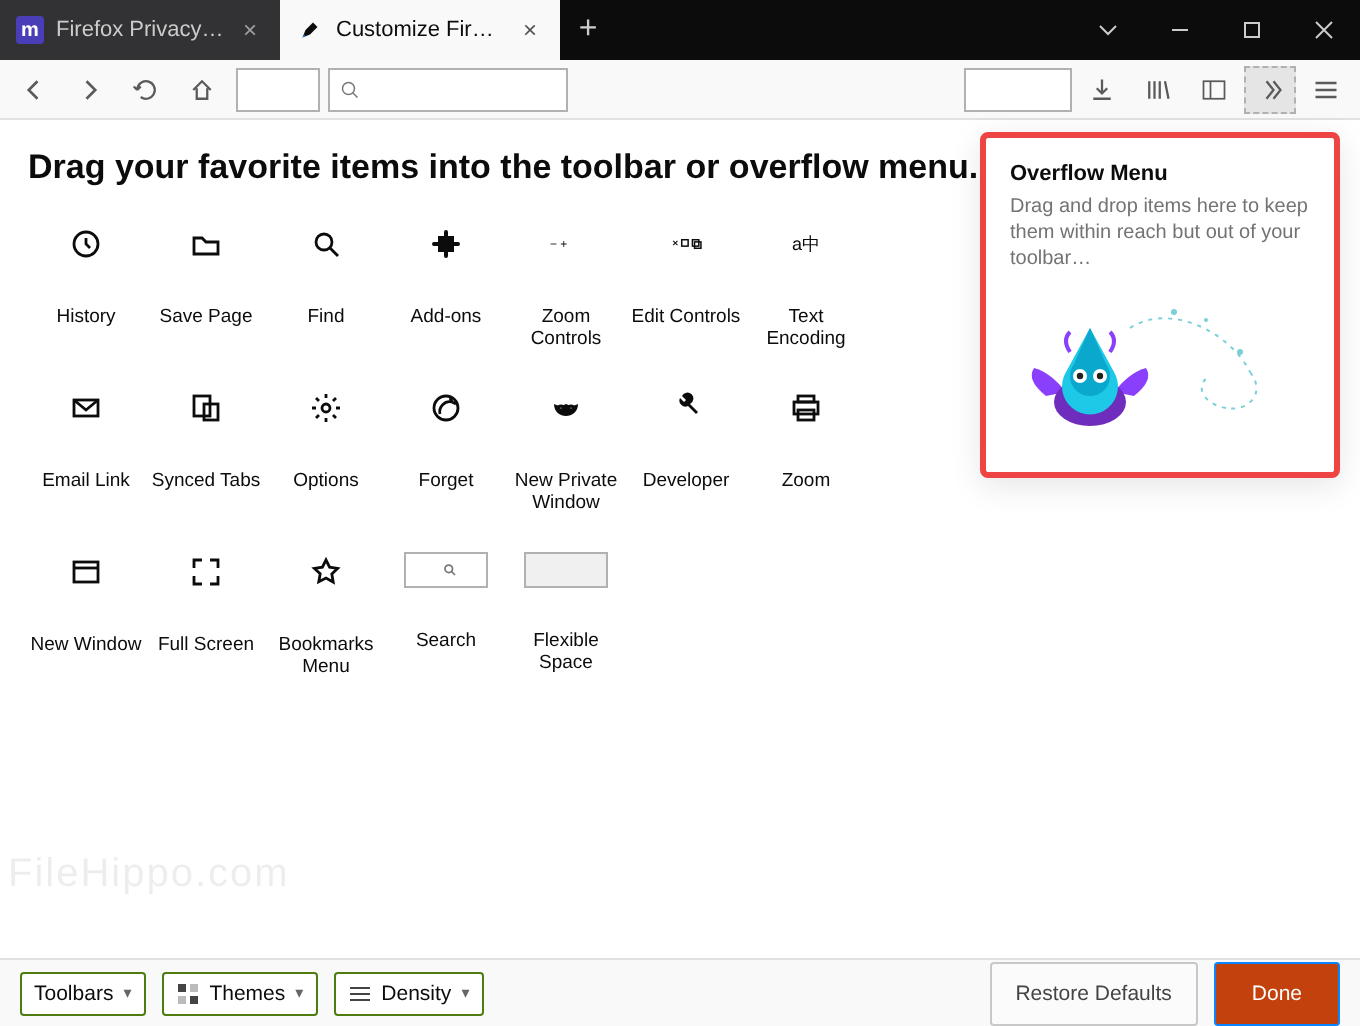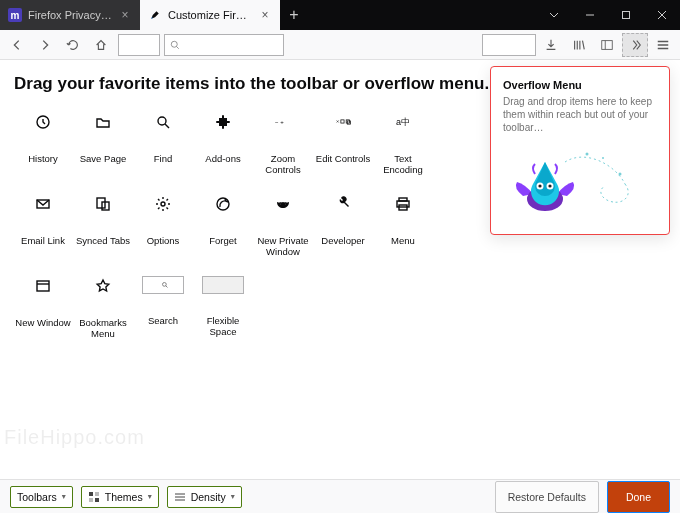--- a/index.html
+++ b/index.html
@@ -40,21 +40,21 @@
 .items-grid { display: grid; grid-template-columns: repeat(7, 58px); gap: 10px 2px; }
 .item { display: flex; flex-direction: column; align-items: center; gap: 22px; padding: 4px 0; text-align: center; cursor: grab; }
 .item .icon { width: 20px; height: 20px; display: flex; align-items: center; justify-content: center; color: #0c0c0d; }
 .item .icon svg { width: 16px; height: 16px; stroke: currentColor; fill: none; stroke-width: 1.4; }
 .item .lbl { font-size: 9.5px; line-height: 1.15; max-width: 56px; }
 .item.searchbox .icon, .item.flexspace .icon { width: 42px; height: 18px; border: 1px solid #b1b1b3; background: #fff; }
 .item.searchbox .icon svg { width: 10px; height: 10px; margin-left: 3px; }
 .item.flexspace .icon { background: #f0f0f0; }
 
 
-.overflow-panel { position: absolute; top: 6px; right: 10px; width: 180px; border: 1px solid #ef4444; border-radius: 4px; box-shadow: 0 4px 16px rgba(12,12,13,0.1); background: #fff; padding: 12px 12px 10px; }
+.overflow-panel { position: absolute; top: 6px; right: 10px; width: 180px; border: 3px solid #ef4444; border-radius: 4px; box-shadow: 0 4px 16px rgba(12,12,13,0.1); background: #fff; padding: 12px 12px 10px; }
 .overflow-panel h3 { font-size: 11px; font-weight: 600; margin-bottom: 4px; }
 .overflow-panel p { font-size: 10px; color: #737373; line-height: 1.3; margin-bottom: 10px; }
 .creature { width: 150px; height: 80px; position: relative; margin: 0 auto; }
 
 
 .bottombar { position: absolute; bottom: 0; left: 0; right: 0; height: 34px; border-top: 1px solid #e1e1e2; background: #f9f9fa; display: flex; align-items: center; padding: 0 10px; gap: 8px; }
 .dropdown { height: 22px; border: 1px solid #4d7c0f; background: #fff; border-radius: 2px; display: flex; align-items: center; padding: 0 6px; gap: 5px; font-size: 10.5px; color: #0c0c0d; }
 .dropdown .chev { font-size: 8px; color: #666; }
 .dropdown .dicon { width: 12px; height: 12px; display: flex; align-items: center; justify-content: center; }
 .bb-spacer { flex: 1; }
@@ -291,30 +291,38 @@
         <span class="lbl">Developer</span>
       </div>
     <div class="item">
         <span class="icon">
           <svg viewBox="0 0 16 16">
             <rect x="4" y="2" width="8" height="3"></rect>
             <rect x="2" y="5" width="12" height="6"></rect>
             <rect x="4" y="9" width="8" height="5"></rect>
           </svg>
         </span>
-        <span class="lbl">Menu</span>
+        <span class="lbl">Zoom</span>
       </div>
     <div class="item">
         <span class="icon">
           <svg viewBox="0 0 16 16">
             <rect x="2" y="3" width="12" height="10"></rect>
             <line x1="2" y1="6" x2="14" y2="6"></line>
           </svg>
         </span>
         <span class="lbl">New Window</span>
+      </div>
+    <div class="item">
+        <span class="icon">
+          <svg viewBox="0 0 16 16">
+            <path d="M2 6V2h4M14 6V2h-4M2 10v4h4M14 10v4h-4"></path>
+          </svg>
+        </span>
+        <span class="lbl">Full Screen</span>
       </div>
     <div class="item">
         <span class="icon">
           <svg viewBox="0 0 16 16">
             <path d="M8 2l1.8 3.6 4 .6-2.9 2.8.7 4L8 11l-3.6 1.9.7-4L2.2 6.2l4-.6z"></path>
           </svg>
         </span>
         <span class="lbl">Bookmarks Menu</span>
       </div>
     <div class="item searchbox">

